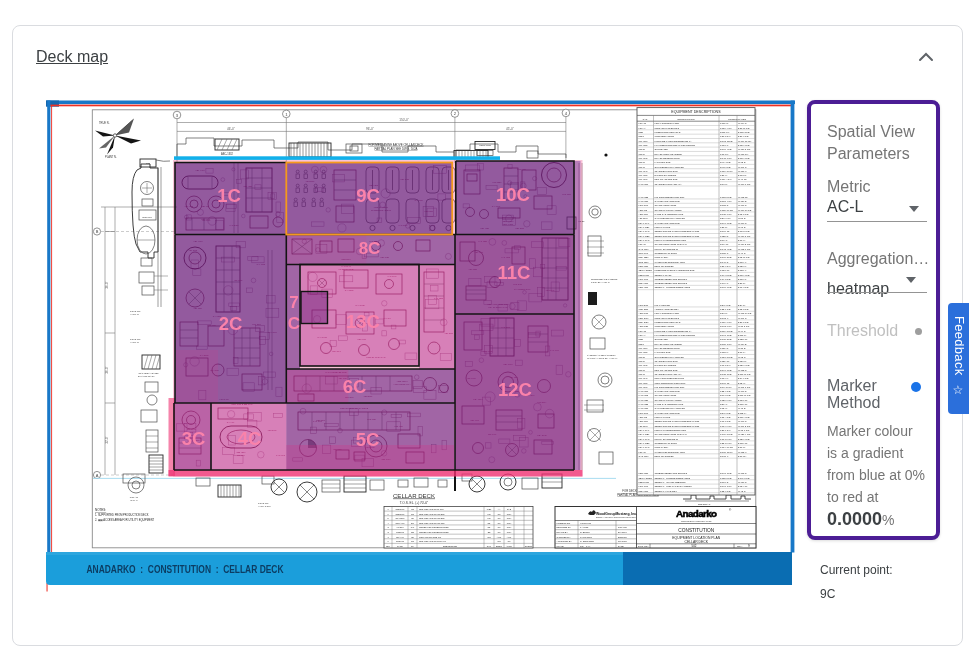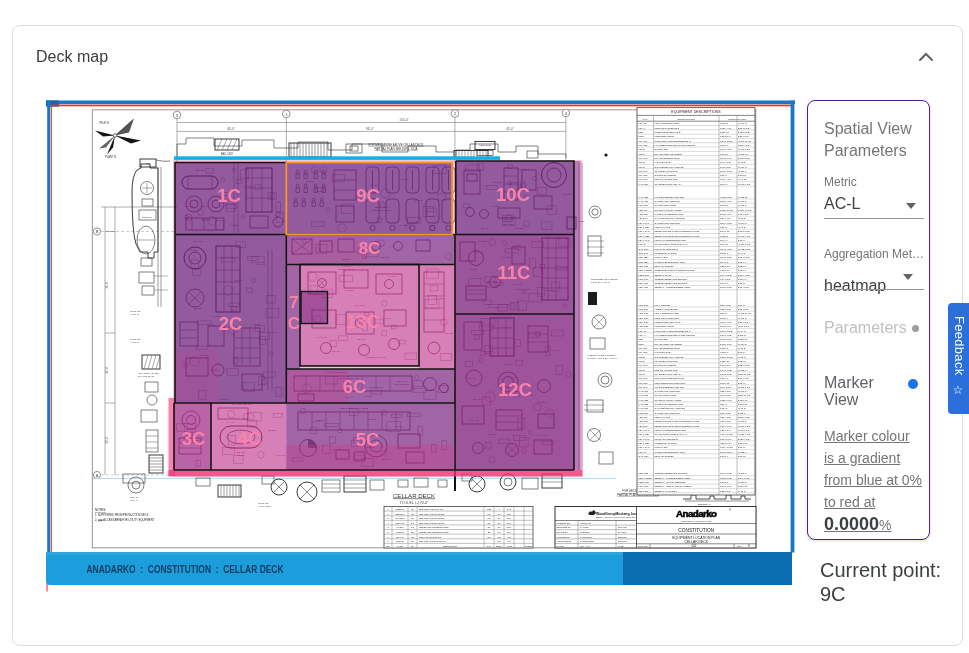--- a/index.html
+++ b/index.html
@@ -1,38 +1,38 @@
 <!DOCTYPE html>
 <html><head>
 <meta charset="utf-8">
 <style>
 * { margin:0; padding:0; box-sizing:border-box; }
 html,body { width:969px; height:653px; background:#fff; overflow:hidden;
   font-family:"Liberation Sans", sans-serif; }
 .card { position:absolute; left:12px; top:25px; width:951px; height:621px;
   background:#fff; border:1px solid #dadce0; border-radius:8px; }
-.cardtitle { position:absolute; left:36px; top:48px; font-size:16px; color:#3c4043; }
+.cardtitle { position:absolute; left:36px; top:48px; font-size:16px; color:#3c4043;text-decoration:underline; }
 .chev { position:absolute; left:917px; top:50px; }
 .mapwrap { position:absolute; left:46px; top:100px; width:749px; height:492px; }
-.panel { position:absolute; left:807px; top:100px; width:123px; height:440px;
-  background:#fff; border:1px solid #4c1d95; border-radius:8px;
+.panel { position:absolute; left:807px; top:100px; width:133px; height:440px;
+  background:#fff; border:4px solid #4c1d95; border-radius:8px;
   box-shadow:0 1px 3px rgba(0,0,0,0.14); }
 .pTitle { position:absolute; left:16px; top:17px; width:110px; font-size:16px; line-height:21.5px; color:#757575; }
-.pLabel { position:absolute; left:16px; font-size:12px; color:#757575; }
+.pLabel { position:absolute; left:16px; font-size:16px; color:#757575; }
 .pValue { position:absolute; left:16px; font-size:16px; color:#3c4043; }
 .tri { position:absolute; width:0; height:0; border-left:5.5px solid transparent;
   border-right:5.5px solid transparent; border-top:6px solid #5f6368; }
 .uline { position:absolute; left:16px; width:100px; border-bottom:1px solid #949494; }
 .pDis { position:absolute; left:16px; font-size:16px; color:#c0c0c0; }
 .dotg { position:absolute; width:7px; height:7px; border-radius:50%; background:#9e9e9e; }
 .dotb { position:absolute; width:10px; height:10px; border-radius:50%; background:#1a73e8; }
 .pItem { position:absolute; left:16px; font-size:16px; line-height:16.5px; color:#5f6368; }
-.pPara { position:absolute; left:16px; top:324px; width:106px; font-size:14px; line-height:22px; color:#757575;text-decoration:underline; }
+.pPara { position:absolute; left:16px; top:316px; width:106px; font-size:14px; line-height:22px; color:#757575; }
 .pPara b { color:#3c4043; font-size:18px; }
-.curr { position:absolute; left:820px; top:558px; font-size:20px; line-height:24px; color:#3c4043; }
+.curr { position:absolute; left:820px; top:558px; font-size:12px; line-height:24px; color:#3c4043; }
 .feedback { position:absolute; left:948px; top:303px; width:30px; height:111px;
   background:#2b6fdb; border-radius:4px 0 0 4px; color:#fff; }
 .fbtext { position:absolute; left:4px; top:13px; writing-mode:vertical-rl;
   font-size:13px; letter-spacing:0.3px; }
 .fbstar { position:absolute; left:4.5px; top:80px; font-size:12px; }
 </style>
 </head>
 <body>
 
 <div class="card"></div>
@@ -1454,25 +1454,25 @@
   <div class="uline" style="top:117px"></div>
 
   <div class="pLabel" style="top:146px; width:104px; white-space:nowrap; overflow:hidden; text-overflow:ellipsis">Aggregation Method</div>
 
   <div class="pValue" style="top:176px">heatmap</div>
 
   <div class="tri" style="left:95px; top:173px"></div>
 
   <div class="uline" style="top:188px"></div>
 
-  <div class="pDis" style="top:218px">Parameters</div>
+  <div class="pDis" style="top:218px">Threshold</div>
 
   <div class="dotg" style="left:104px; top:224px"></div>
 
-  <div class="pItem" style="top:274px; width:70px">Marker View</div>
+  <div class="pItem" style="top:274px; width:70px">Marker Method</div>
 
   <div class="dotb" style="left:100px; top:278px"></div>
 
   <div class="pPara">Marker colour<br>is a gradient<br>from blue at 0%<br>to red at<br><b>0.0000</b>%</div>
 </div>
 
 <div class="curr">Current point:<br>9C</div>
 
 <div class="feedback">
 

